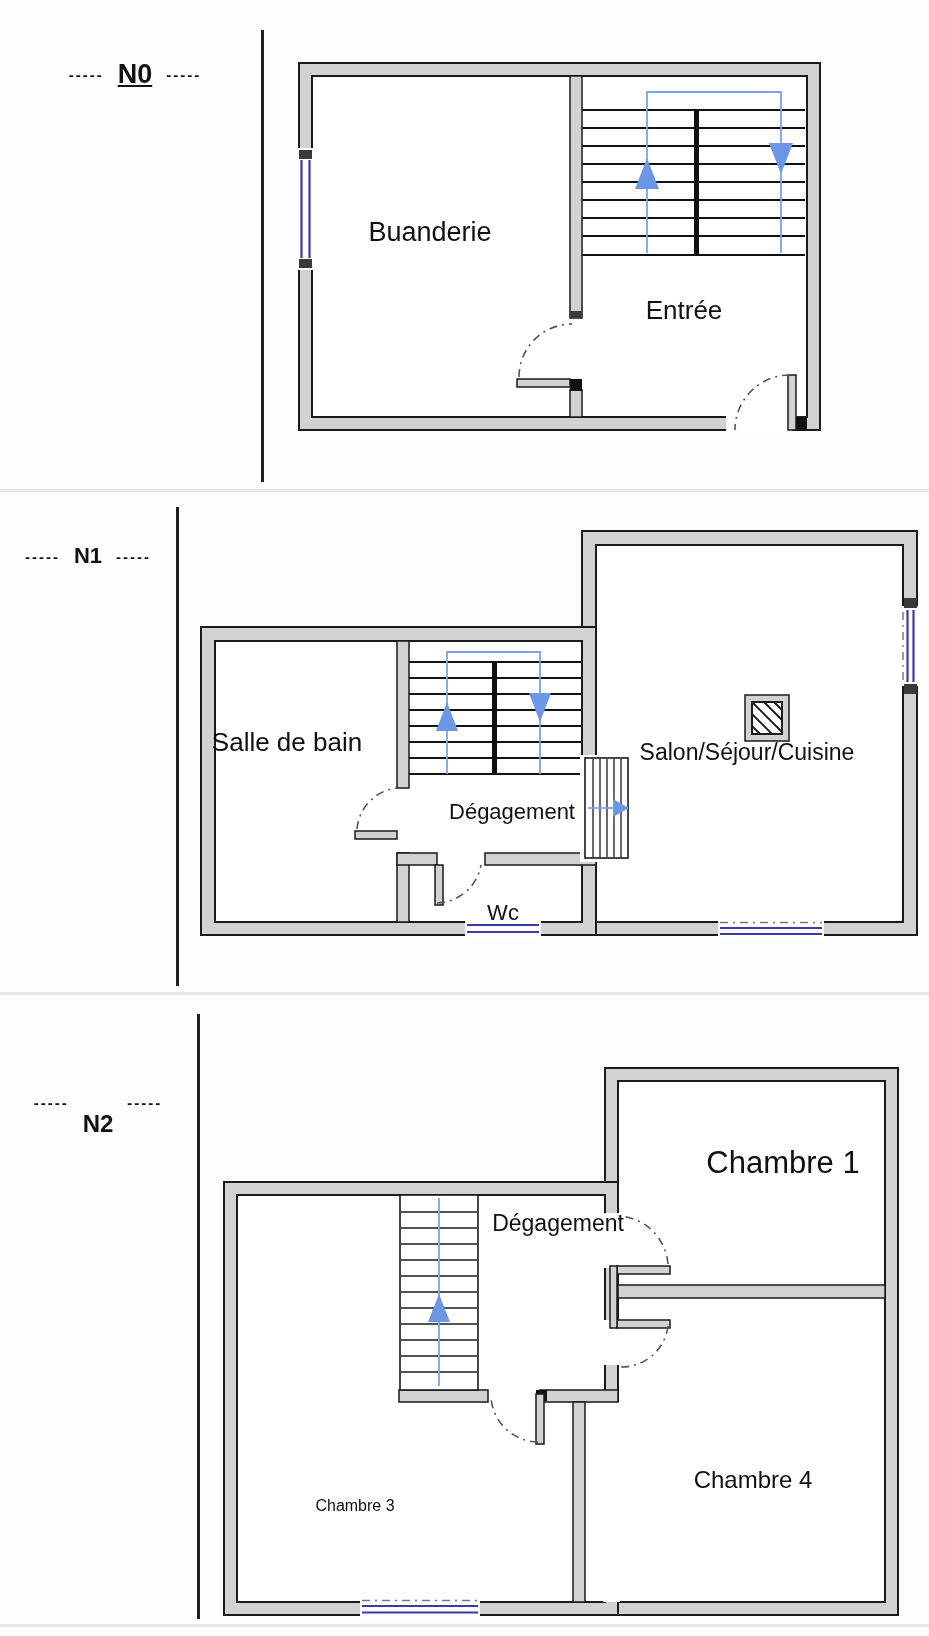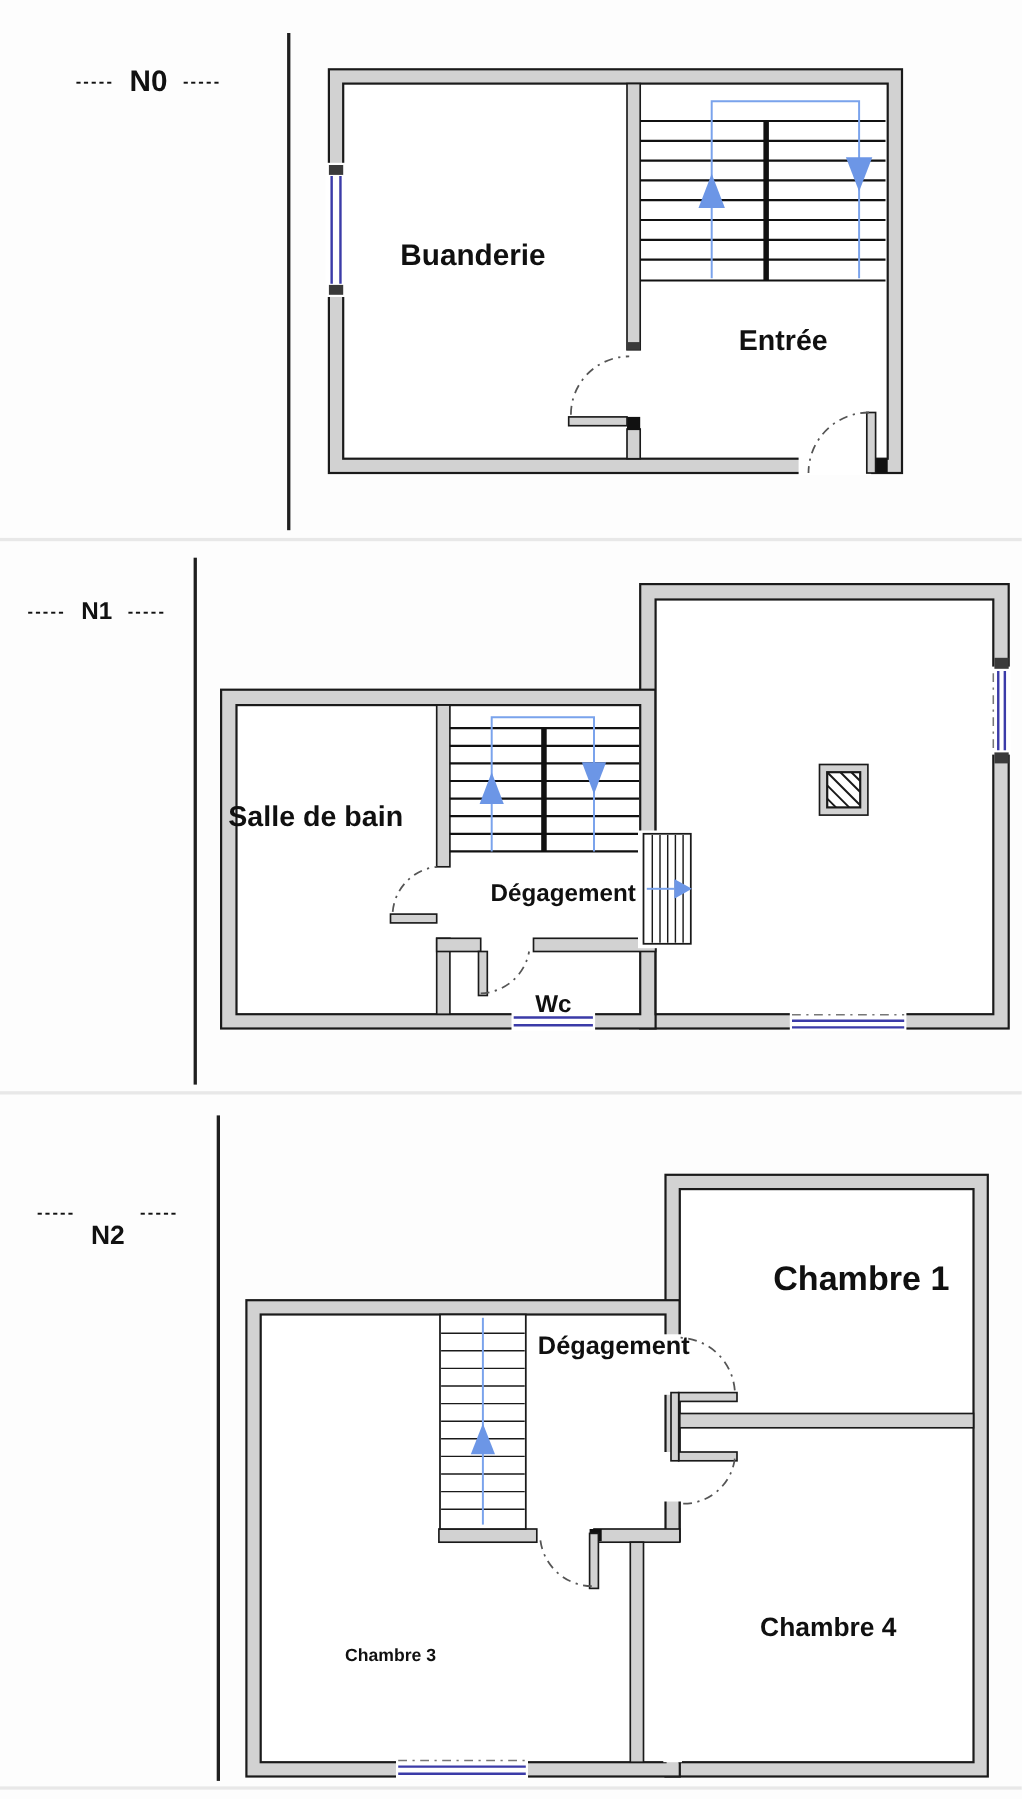--- a/index.html
+++ b/index.html
@@ -8,26 +8,26 @@
     font-family:"Liberation Sans",sans-serif;
   }
   .section-divider{position:absolute;left:0;width:929px;height:3px;background:#e8e8e8;}
   .vline{position:absolute;width:3px;background:#1f1f1f;}
   .floor-label{
     position:absolute;display:flex;align-items:center;justify-content:center;gap:14px;
     color:#111;white-space:nowrap;
   }
   .floor-label .dash{font-weight:700;font-size:15px;letter-spacing:2px;}
   .floor-label .name{font-weight:700;}
-  #label-n0 .name{font-size:27px;}
+  #label-n0 .name{font-size:27px;text-decoration:underline;}
   #label-n1 .name{font-size:22px;text-align:right;}
   #label-n2 .name{font-size:24px;margin-top:44px;}
   .room-label{
     position:absolute;transform:translate(-50%,-50%);
-    font-weight:700;color:#101010;white-space:nowrap;
+    font-weight:400;color:#101010;white-space:nowrap;
   }
   svg{position:absolute;left:0;top:0;}
   .wall{fill:#d2d2d2;stroke:#1a1a1a;stroke-width:2;}
   .wall2{fill:#d2d2d2;stroke:#1a1a1a;stroke-width:1.5;}
   .floor{fill:#ffffff;stroke:#1a1a1a;stroke-width:2;}
   .cover{fill:#ffffff;stroke:none;}
   .solid{fill:#111111;stroke:none;}
   .tread{stroke:#111111;stroke-width:2;fill:none;}
   .guide{stroke:#7aa3ec;stroke-width:1.8;fill:none;}
   .arrow{fill:#6c96e6;stroke:none;}
@@ -180,24 +180,25 @@
       <rect class="wall2" x="536" y="1394" width="8" height="50"></rect>
       <path class="arc" d="M538 1442 A48 48 0 0 1 491 1398"></path>
 
       <rect class="cover" x="360" y="1599" width="120" height="18"></rect>
       <path class="dashdot" d="M362 1600.5H478"></path>
       <path class="winline" d="M362 1606H478 M362 1612.5H478"></path>
     </g>
   </svg>
 
   <div class="room-label" style="left:430px;top:232px;font-size:27px">Buanderie</div>
-  <div class="room-label" style="left:712px;top:310px;font-size:26px">Entrée</div>
+  <div class="room-label" style="left:684px;top:310px;font-size:26px">Entrée</div>
 
   <div class="room-label" style="left:287px;top:742px;font-size:26px">Salle de bain</div>
   <div class="room-label" style="left:512px;top:812px;font-size:22px">Dégagement</div>
   <div class="room-label" style="left:503px;top:913px;font-size:22px">Wc</div>
+  <div class="room-label" style="left:747px;top:752px;font-size:23px">Salon/Séjour/Cuisine</div>
 
   <div class="room-label" style="left:783px;top:1163px;font-size:31px">Chambre 1</div>
   <div class="room-label" style="left:558px;top:1223px;font-size:23px">Dégagement</div>
   <div class="room-label" style="left:355px;top:1506px;font-size:16px">Chambre 3</div>
   <div class="room-label" style="left:753px;top:1480px;font-size:24px">Chambre 4</div>
 
 </div>
 
 </body></html>

